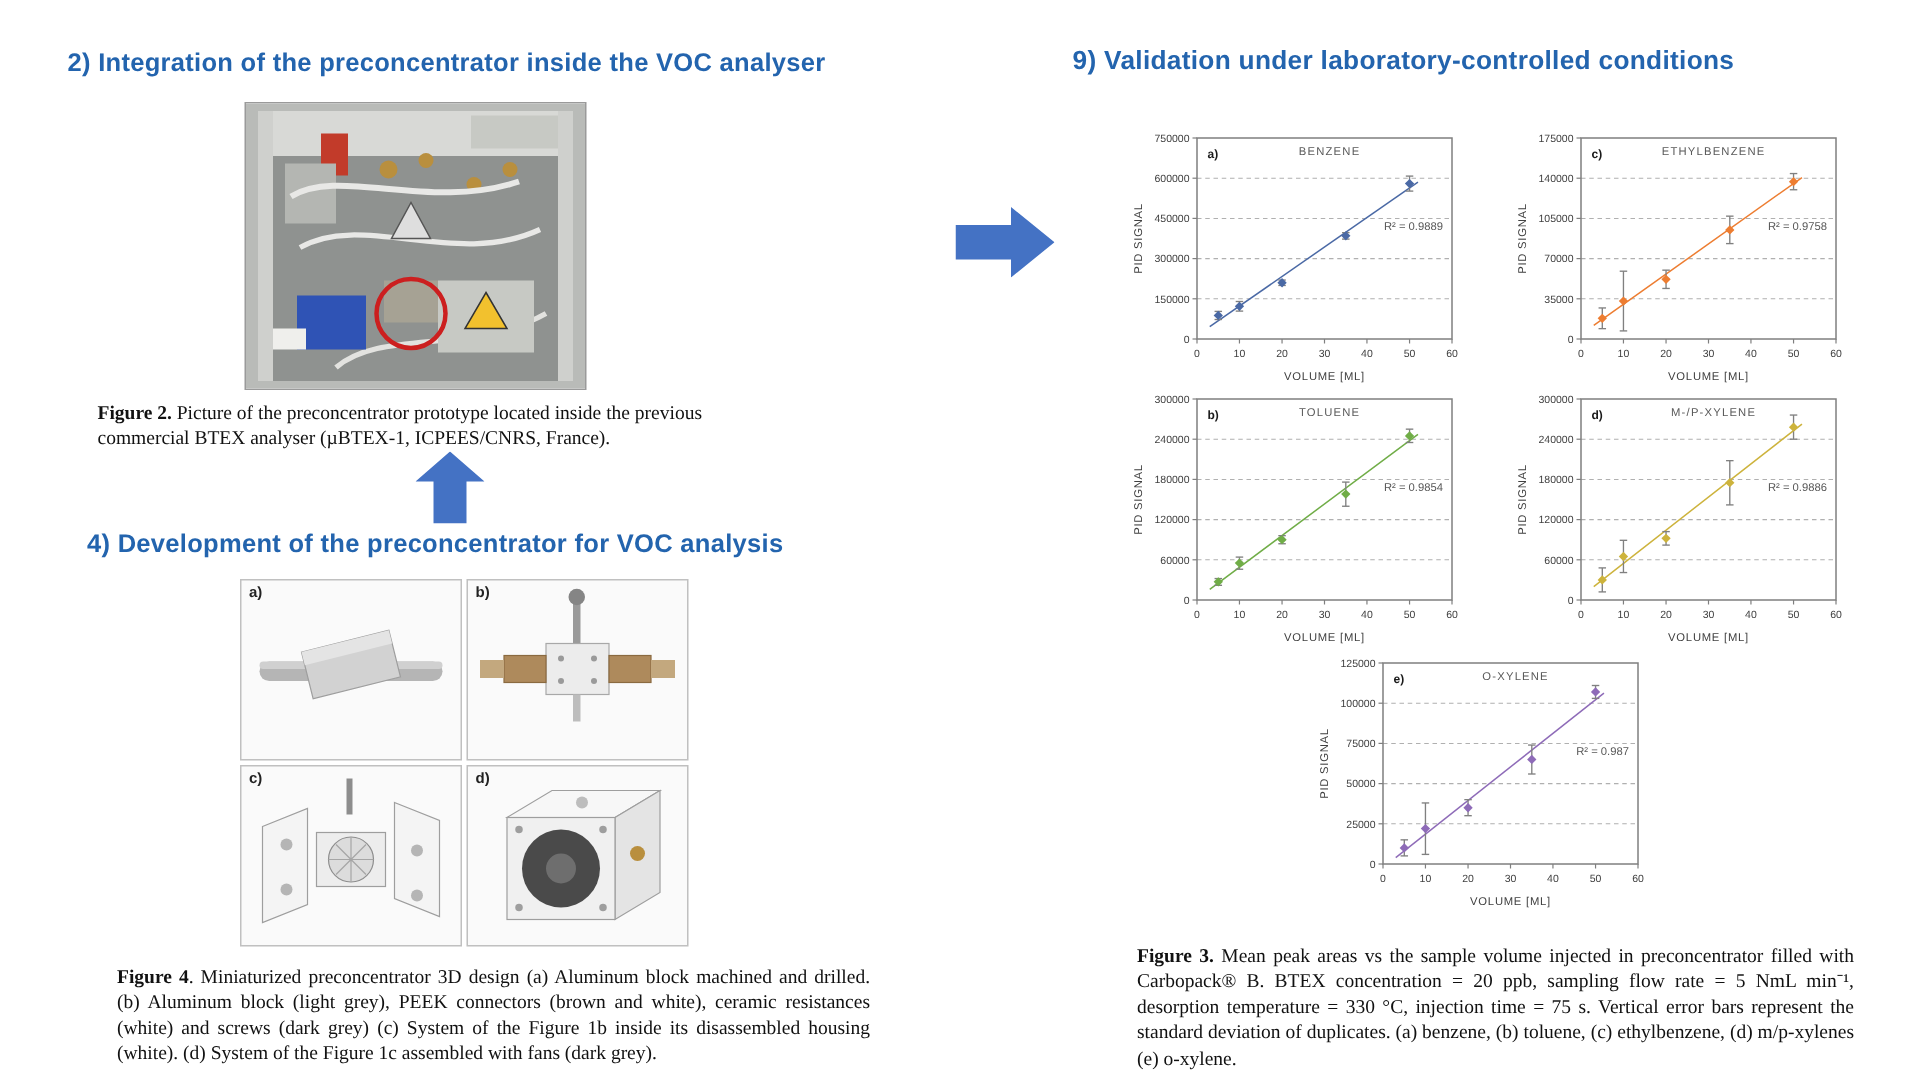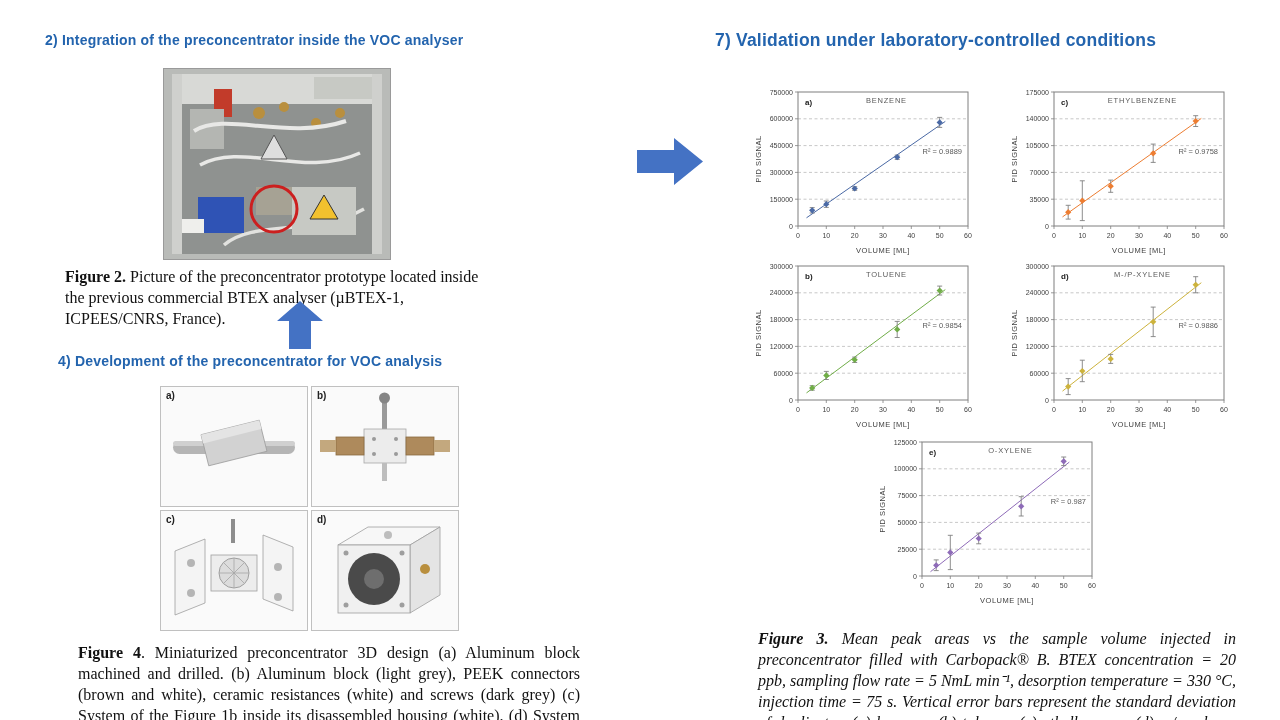--- a/index.html
+++ b/index.html
@@ -4,25 +4,25 @@
 <style>
   :root { --heading:#2364AE; --arrow:#4472C4; }
   * { box-sizing:border-box; margin:0; padding:0; }
   body { background:#e9e9e9; font-family:"Liberation Sans", sans-serif; }
   #canvas {
     position:relative; width:1280px; height:720px; background:#ffffff;
     margin:0 auto; overflow:hidden;
   }
   .abs { position:absolute; }
   .heading {
-    font-weight:bold; color:var(--heading); font-size:14px;
+    font-weight:bold; color:var(--heading); font-size:17px;
     font-family:"Liberation Sans", sans-serif; letter-spacing:0.2px;
   }
   .caption {
-    font-family:"Liberation Serif", serif; font-size:16px; color:#111;
+    font-family:"Liberation Serif", serif; font-size:13px; color:#111;
     line-height:1.32;
   }
   .caption.justify { text-align:justify; }
   .cap-label { font-weight:bold; }
   .photo-frame { border:1px solid #9a9a9a; }
   .fig1-grid {
     display:grid; grid-template-columns:1fr 1fr; grid-template-rows:1fr 1fr;
     gap:3px; background:#ffffff;
   }
   .fig1-panel {
@@ -147,21 +147,21 @@
   <div class="abs caption justify" style="left:78px; top:642px; width:502px;">
     <span class="cap-label">Figure 4</span><span>. Miniaturized preconcentrator 3D design (a) Aluminum block machined and drilled. (b) Aluminum block (light grey), PEEK connectors (brown and white), ceramic resistances (white) and screws (dark grey) (c) System of the Figure 1b inside its disassembled housing (white). (d) System of the Figure 1c assembled with fans (dark grey).</span>
   </div>
 
   <div class="abs" style="left:637px; top:138px;">
     <svg class="arrow-svg" width="66" height="47" viewBox="0 0 66 47">
       <polygon points="0,12 37,12 37,0 66,23.5 37,47 37,35 0,35" fill="var(--arrow)"></polygon>
     </svg>
   </div>
 
-  <div class="abs heading" style="left:715px; top:30px; width:550px; font-size:17.5px;">7) Validation under laboratory-controlled conditions</div>
+  <div class="abs heading" style="left:715px; top:30px; width:550px; font-size:17.5px;">9) Validation under laboratory-controlled conditions</div>
 
   <div class="abs chart" style="left:752px; top:86px;"><svg width="224" height="170" viewBox="0 0 224 170" font-family="Liberation Sans, sans-serif">
         <line x1="46" y1="113.2" x2="216" y2="113.2" stroke="#b0b0b0" stroke-width="0.7" stroke-dasharray="3 2.5"></line>
         <line x1="46" y1="86.4" x2="216" y2="86.4" stroke="#b0b0b0" stroke-width="0.7" stroke-dasharray="3 2.5"></line>
         <line x1="46" y1="59.6" x2="216" y2="59.6" stroke="#b0b0b0" stroke-width="0.7" stroke-dasharray="3 2.5"></line>
         <line x1="46" y1="32.8" x2="216" y2="32.8" stroke="#b0b0b0" stroke-width="0.7" stroke-dasharray="3 2.5"></line>
         <rect x="46" y="6" width="170" height="134" fill="none" stroke="#7f7f7f" stroke-width="1"></rect>
         <line x1="43" y1="140" x2="46" y2="140" stroke="#7f7f7f" stroke-width="0.8"></line>
         <text x="41" y="142.5" font-size="7" fill="#404040" text-anchor="end">0</text>
         <line x1="43" y1="113.2" x2="46" y2="113.2" stroke="#7f7f7f" stroke-width="0.8"></line>
@@ -445,17 +445,17 @@
         <rect x="143" y="68.1" width="4.4" height="4.4" fill="#8E6BB8" transform="rotate(45 145.2 70.3)"></rect>
         <line x1="187.7" y1="29.6" x2="187.7" y2="21" stroke="#808080" stroke-width="0.9"></line>
         <line x1="185.2" y1="29.6" x2="190.2" y2="29.6" stroke="#808080" stroke-width="0.9"></line>
         <line x1="185.2" y1="21" x2="190.2" y2="21" stroke="#808080" stroke-width="0.9"></line>
         <rect x="185.5" y="23.1" width="4.4" height="4.4" fill="#8E6BB8" transform="rotate(45 187.7 25.3)"></rect>
         <text x="134.4" y="17" font-size="7.5" fill="#595959" text-anchor="middle" letter-spacing="0.8">O-XYLENE</text>
         <text x="53" y="19" font-size="8" font-weight="bold" fill="#1a1a1a">e)</text>
         <text x="210" y="67.6" font-size="7.5" fill="#595959" text-anchor="end">R² = 0.987</text>
       </svg></div>
 
-  <div class="abs caption justify" style="left:758px; top:628px; width:478px;font-style:italic;">
+  <div class="abs caption justify" style="left:758px; top:628px; width:478px;">
     <span class="cap-label">Figure 3.</span><span> Mean peak areas vs the sample volume injected in preconcentrator filled with Carbopack® B. BTEX concentration = 20 ppb, sampling flow rate = 5 NmL min⁻¹, desorption temperature = 330 °C, injection time = 75 s. Vertical error bars represent the standard deviation of duplicates. (a) benzene, (b) toluene, (c) ethylbenzene, (d) m/p-xylenes (e) o-xylene.</span>
   </div>
 
 </div>
 
 </body></html>

